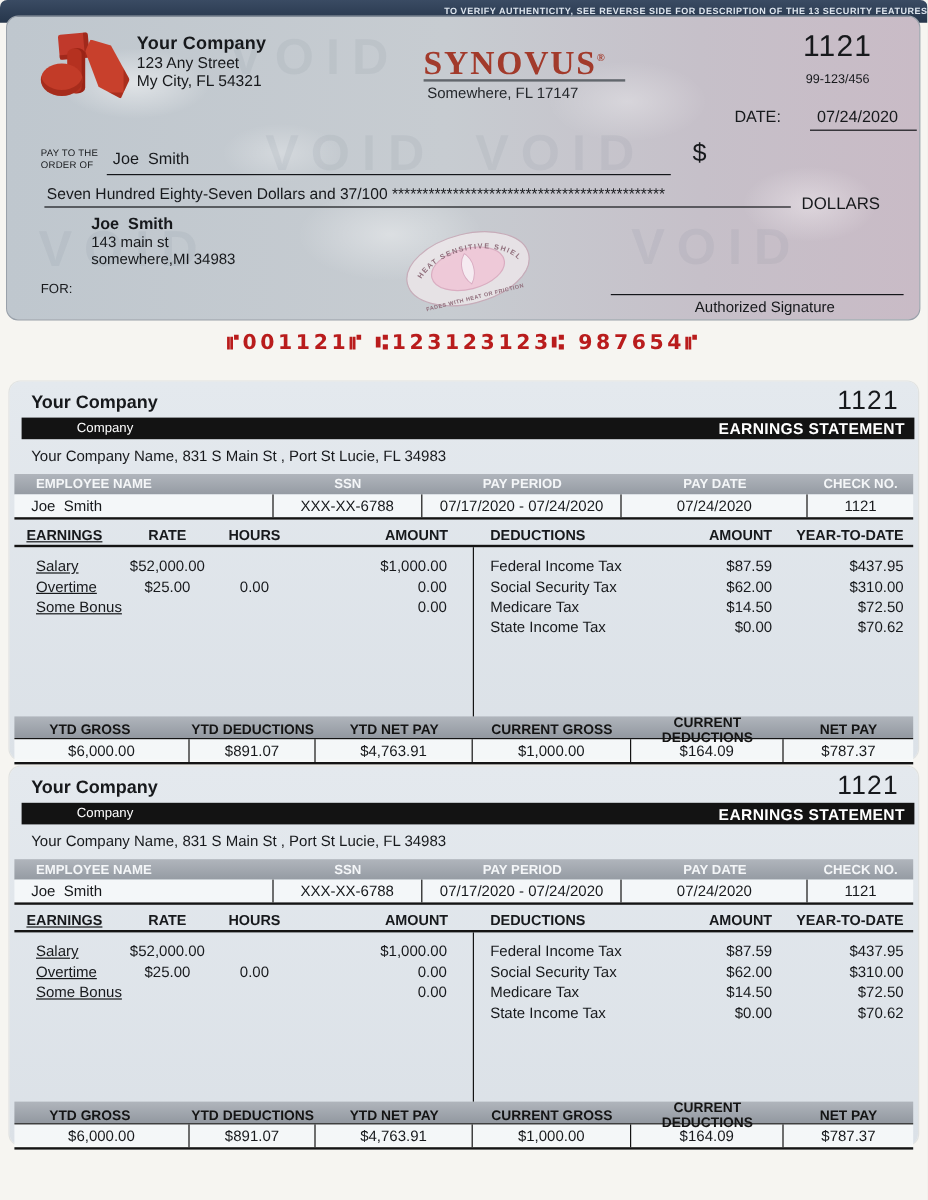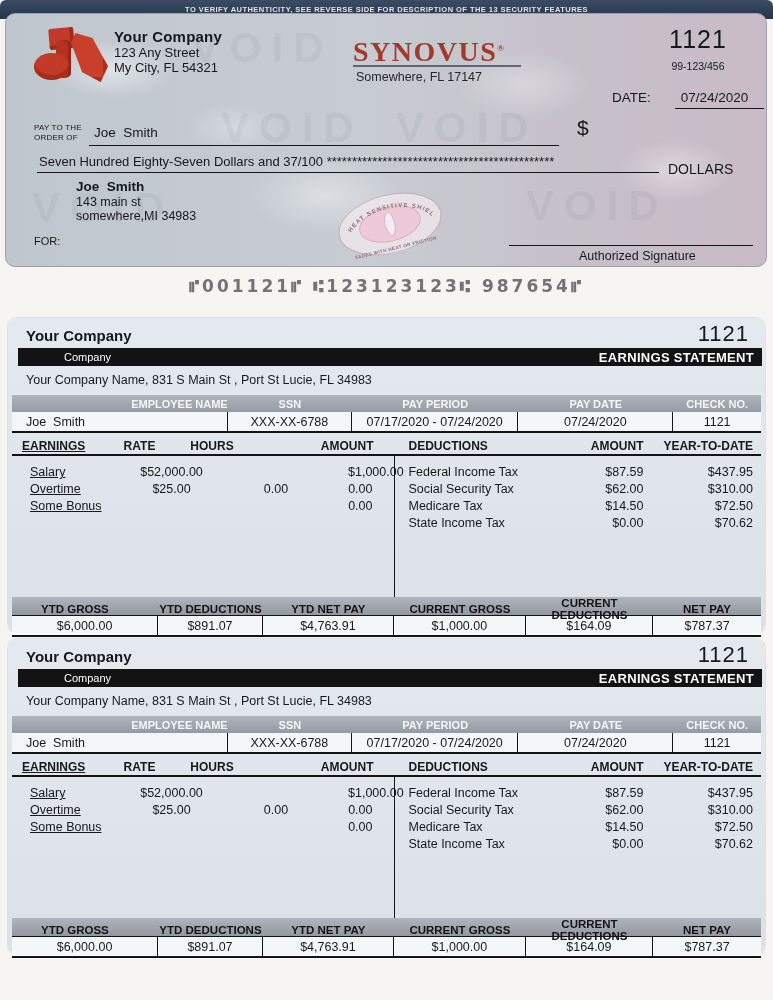--- a/index.html
+++ b/index.html
@@ -3,21 +3,21 @@
 <meta charset="utf-8">
 <style>
   * { box-sizing: border-box; margin: 0; padding: 0; }
   body { background:#e9e9e7; font-family:"Liberation Sans", sans-serif; }
   .page { position:relative; width:773px; height:1000px; margin:0 auto; overflow:hidden;
           background:#f6f5f1; color:#17191c; }
 
   
   .security-banner { position:absolute; top:0; left:0; width:773px; height:19px;
     background:linear-gradient(#3a4b63,#26364b); border-radius:6px 6px 0 0;
-    display:flex; align-items:center; justify-content:center;
+    display:flex; align-items:center; justify-content:flex-end;
     font-size:7.5px; font-weight:bold; letter-spacing:.45px; color:#dde5ee; }
 
   
   .check { position:absolute; top:13px; left:5px; width:762px; height:254px;
     border:1px solid #99a1aa; border-radius:10px; overflow:hidden;
     background-image:
       radial-gradient(ellipse 90px 42px at 14% 22%, rgba(255,255,255,.50), transparent 70%),
       radial-gradient(ellipse 110px 55px at 42% 72%, rgba(255,255,255,.38), transparent 70%),
       radial-gradient(ellipse 95px 48px at 68% 28%, rgba(255,255,255,.30), transparent 70%),
       radial-gradient(ellipse 80px 45px at 88% 62%, rgba(255,250,252,.40), transparent 70%),
@@ -77,21 +77,21 @@
 
   .stamp { position:absolute; left:328px; top:176px; transform:rotate(-14deg); opacity:.9; }
 
   .for-label { position:absolute; left:28px; top:221px; font-size:11px; }
   .sig-line  { position:absolute; left:503px; top:231px; width:244px; border-bottom:1.6px solid #14161a; }
   .sig-label { position:absolute; left:573px; top:235px; font-size:12.5px; }
 
   
   .micr { position:absolute; top:276px; left:0; width:773px; text-align:center;
           font-family:"DejaVu Sans","DejaVu Sans Mono",sans-serif;
-          font-size:17px; font-weight:bold; letter-spacing:3px; color:#737373; }
+          font-size:17px; font-weight:bold; letter-spacing:3px; color:#b91c1c; }
 
   
   .stub { position:absolute; left:8px; width:757px; height:315px; border-radius:9px;
           background:linear-gradient(#e4e9ee,#dbe1e7); box-shadow:0 0 0 1px rgba(160,170,180,.25); }
   .stub1 { top:318px; } .stub2 { top:639px; }
 
   .stub-titlebar { display:flex; justify-content:space-between; align-items:flex-end;
                    padding:6px 16px 2px 18px; }
   .stub-company  { font-size:15px; font-weight:bold; }
   .stub-checkno  { font-size:22px; letter-spacing:1px; line-height:20px; }
@@ -101,21 +101,21 @@
                    padding:0 8px 0 46px; }
   .bar-left  { font-size:11px; }
   .bar-right { font-size:13px; font-weight:bold; letter-spacing:.3px; }
 
   .stub-address { font-size:12.5px; padding:7px 0 8px 18px; }
 
   .emp-header, .emp-row { display:grid; margin:0 4px;
     grid-template-columns:28.8% 16.6% 22.2% 20.7% 11.7%; }
   .emp-header { height:17px; align-items:center; color:#f4f6f8; font-size:11px; font-weight:bold;
     background:linear-gradient(#b0b5bc,#959ba3); text-align:center; }
-  .emp-header > div:first-child { text-align:right; padding-left:1px; }
+  .emp-header > div:first-child { text-align:left; padding-left:18px; }
   .emp-row { height:21px; background:rgba(250,252,253,.75); font-size:12.5px;
     border-bottom:2.2px solid #141414; }
   .emp-row > div { display:flex; align-items:center; justify-content:center;
     border-right:1.6px solid #141414; white-space:pre; }
   .emp-row > div:first-child { justify-content:flex-start; padding-left:14px; }
   .emp-row > div:last-child  { border-right:none; }
 
   .earn-header { display:flex; margin:4px 4px 0; height:19px; border-bottom:2.6px solid #141414;
                  font-size:12px; font-weight:bold; }
   .half-left  { width:51.2%; display:grid; grid-template-columns:95px 65px 80px 1fr; align-items:center; }
@@ -124,21 +124,21 @@
   .c-rate   { text-align:center; }
   .c-hours  { text-align:center; }
   .c-amt    { text-align:right; padding-right:22px; }
   .c-dname  { padding-left:13px; text-align:left; }
   .c-damt   { text-align:right; padding-right:2px; }
   .c-ytd    { text-align:right; padding-right:8px; }
 
   .stub-body { display:flex; margin:0 4px; height:141px; font-size:12.5px; }
   .body-left  { width:51.2%; border-right:1.7px solid #141414; padding-top:8px; }
   .body-right { flex:1; padding-top:8px; }
-  .row-l { display:grid; grid-template-columns:95px 65px 80px 1fr; line-height:17px;gap:32px; }
+  .row-l { display:grid; grid-template-columns:95px 65px 80px 1fr; line-height:17px; }
   .row-r { display:grid; grid-template-columns:145px 105px 1fr;   line-height:17px; }
   .row-l .c-name { padding-left:18px; }
 
   .sum-header, .sum-row { display:grid; margin:0 4px;
     grid-template-columns:19.5% 14% 17.5% 17.6% 17% 14.4%; }
   .sum-header { height:18px; align-items:center; font-size:11.5px; font-weight:bold;
     background:linear-gradient(#b0b5bc,#9298a0); color:#141414; text-align:center; }
   .sum-header > div:first-child { text-align:left; padding-left:29px; }
   .sum-row { height:22px; background:rgba(250,252,253,.8); font-size:12.5px;
     border-top:1.2px solid #141414; border-bottom:2.6px solid #141414; }

